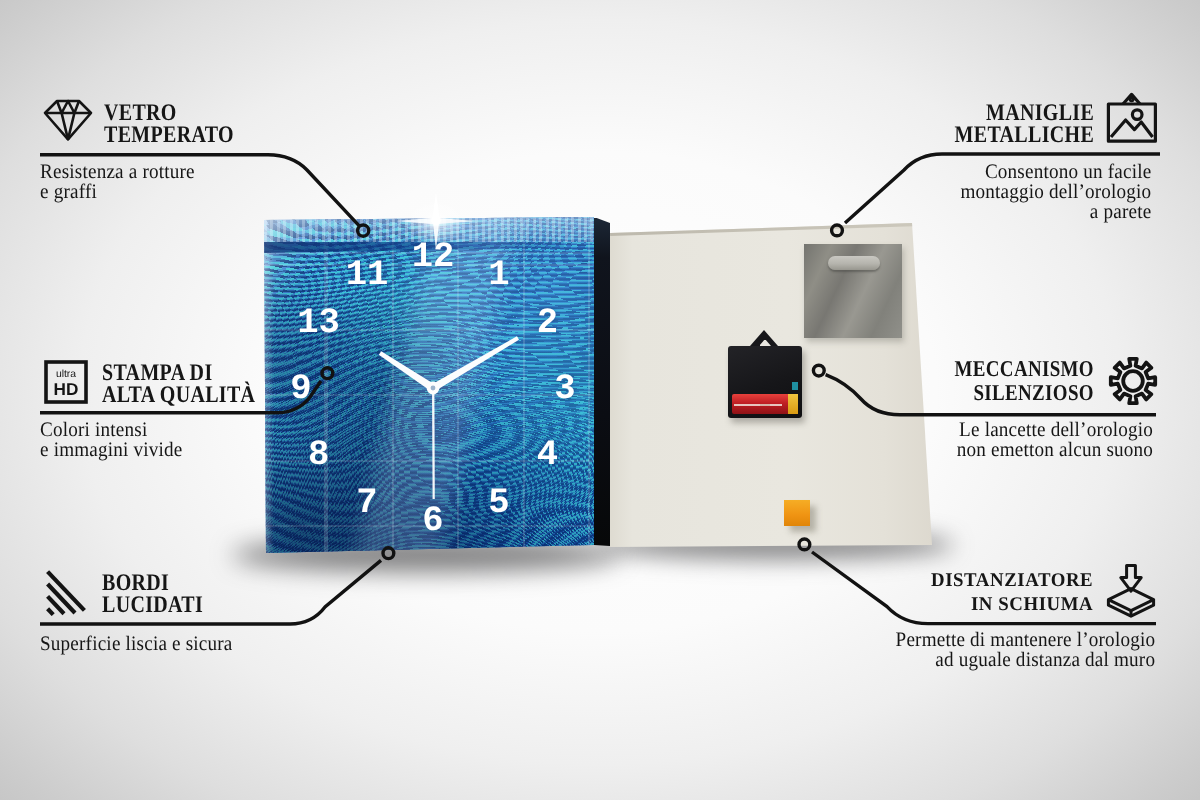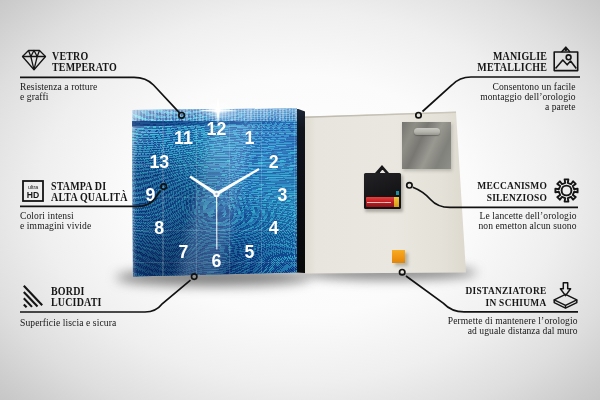--- a/index.html
+++ b/index.html
@@ -31,21 +31,21 @@
   radial-gradient(circle at 75% 70%, rgba(40,150,220,0.20) 0%, transparent 40%);}
 .glass .grid{position:absolute;inset:0;background:
   repeating-linear-gradient(90deg, rgba(255,255,255,0.15) 0 1px, transparent 1px 32.8px),
   repeating-linear-gradient(0deg, rgba(255,255,255,0.12) 0 1px, transparent 1px 32.6px);
   background-position:31px 19px, 31px 19px;}
 .glass .sheen{position:absolute;inset:0;background:
   linear-gradient(121deg, rgba(255,255,255,0.40) 0%, rgba(255,255,255,0.10) 7%, transparent 15%),
   linear-gradient(0deg, transparent 91%, rgba(235,245,255,0.38) 99%),
   linear-gradient(90deg, rgba(255,255,255,0.30) 0%, transparent 3%),
   linear-gradient(103deg, transparent 38%, rgba(200,230,252,0.20) 45%, rgba(200,230,252,0.20) 59%, transparent 66%);}
-.num{position:absolute;color:#fff;font-family:Liberation Sans, sans-serif;font-weight:bold;font-size:17.8px;transform:translate(-50%,-54%);text-shadow:0 0 2px rgba(20,60,130,0.5);}
+.num{position:absolute;color:#fff;font-family:Liberation Mono, monospace;font-weight:bold;font-size:17.8px;transform:translate(-50%,-54%);text-shadow:0 0 2px rgba(20,60,130,0.5);}
 
 .edge{left:297px;top:108.5px;width:8px;height:164.5px;background:linear-gradient(180deg,#1c2736 0%,#10141d 12%,#0b0d13 60%,#070809 100%);
   clip-path:polygon(0 0,8px 3px,8px 164.5px,0 164px);}
 
 .back{left:305px;top:111px;width:161px;height:162.5px;
   clip-path:polygon(0px 5.5px,151px 0.5px,161px 161.5px,0px 162.5px);
   background:linear-gradient(90deg,#dedbd1 0%,#e7e5dd 7%,#e9e7df 55%,#e4e1d8 85%,#ddd9cf 100%);}
 .back .topline{position:absolute;left:0;top:4.5px;width:152px;height:2.2px;background:linear-gradient(90deg,#bdb9ad,#ccc8bc);transform:rotate(-1.85deg);transform-origin:0 0;}
 .plate{position:absolute;left:97px;top:10.5px;width:49px;height:47px;
   background:linear-gradient(115deg,#74746f 0%,#8f8e86 20%,#787772 38%,#999891 58%,#81817b 78%,#90908a 100%);

